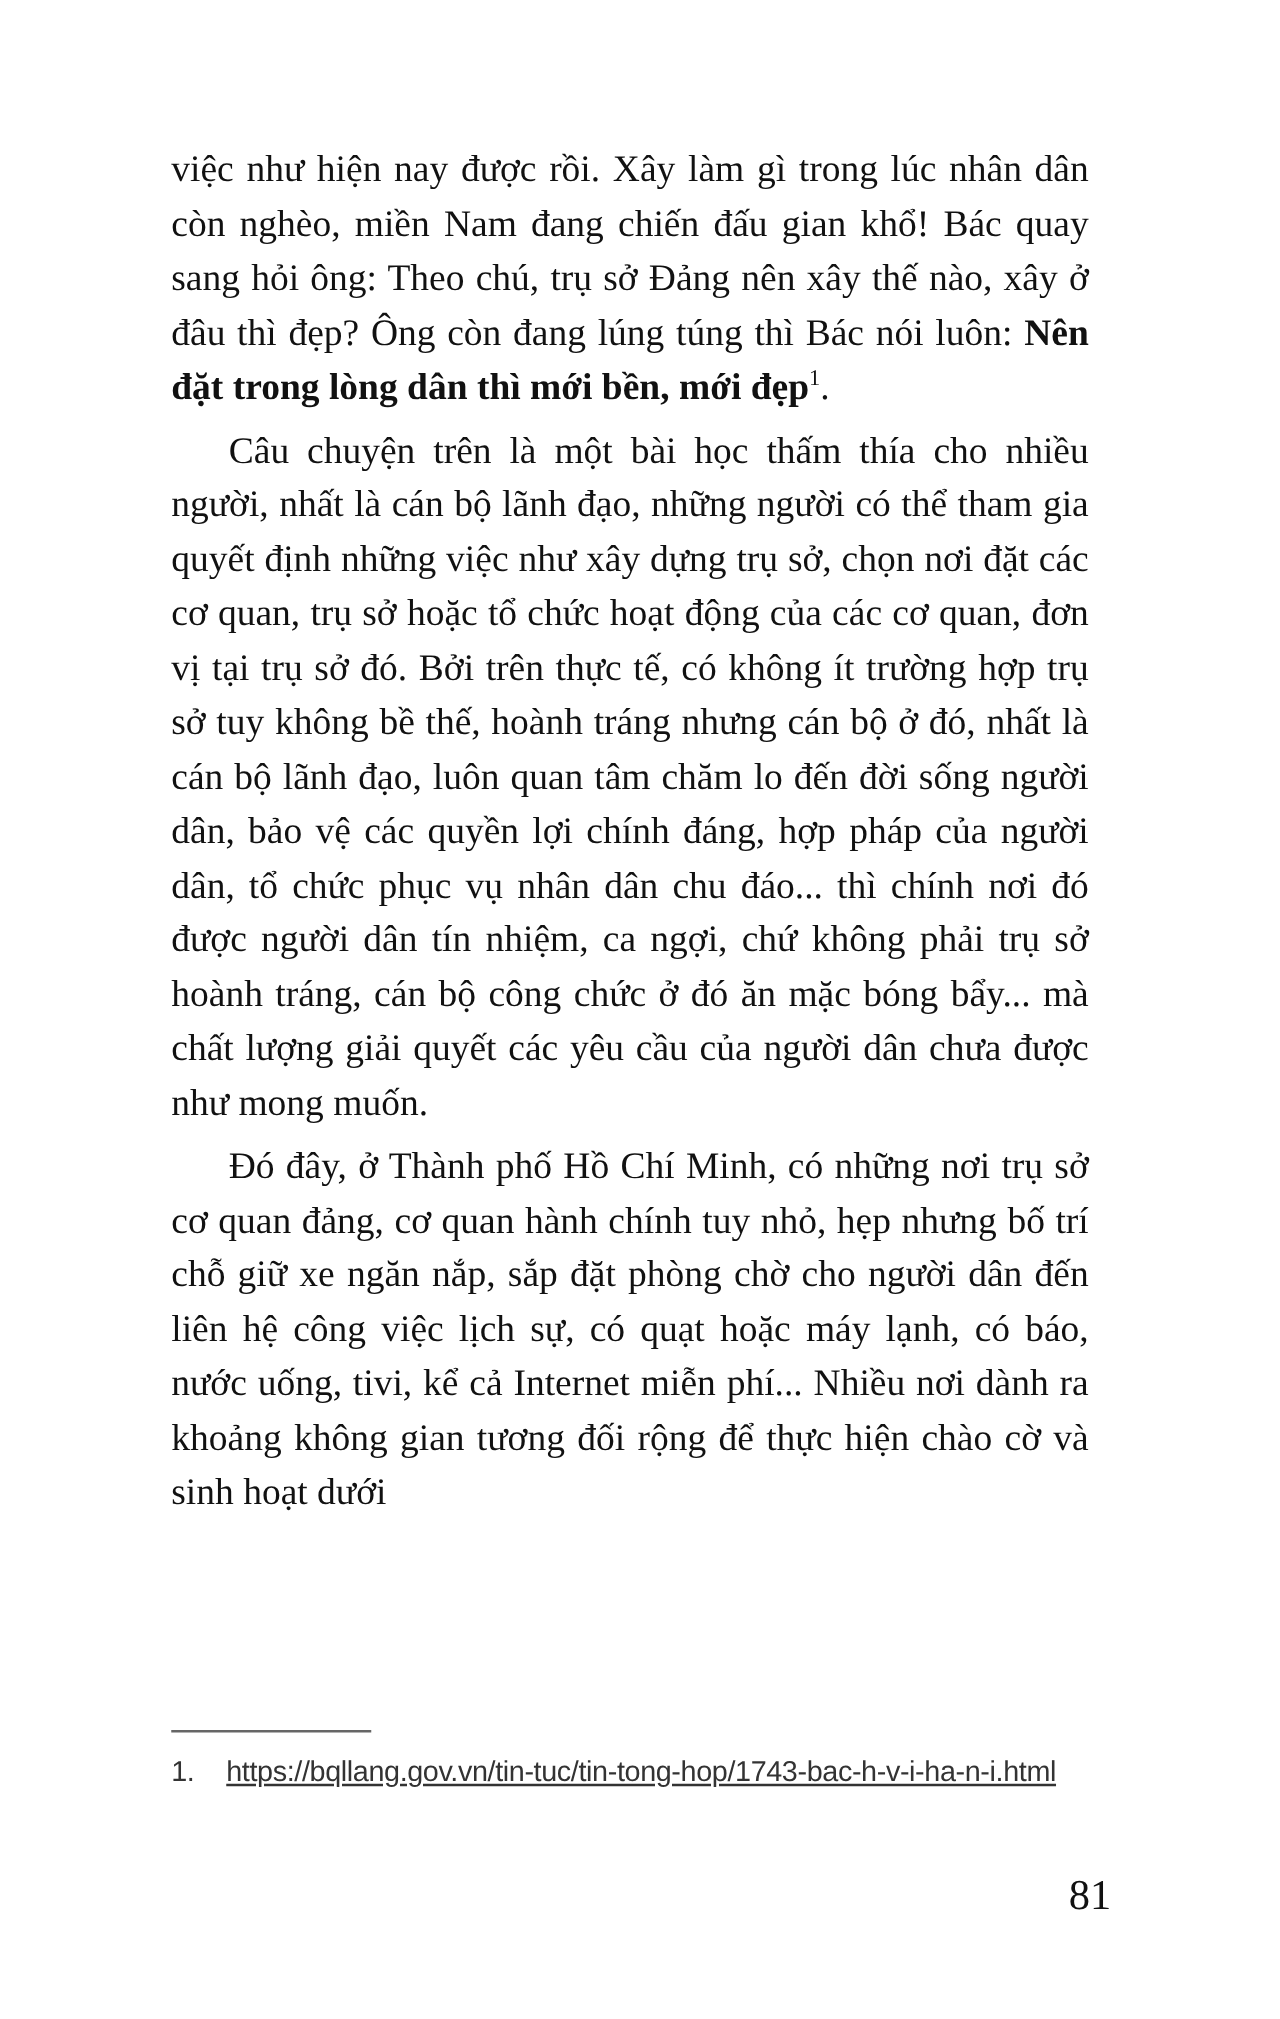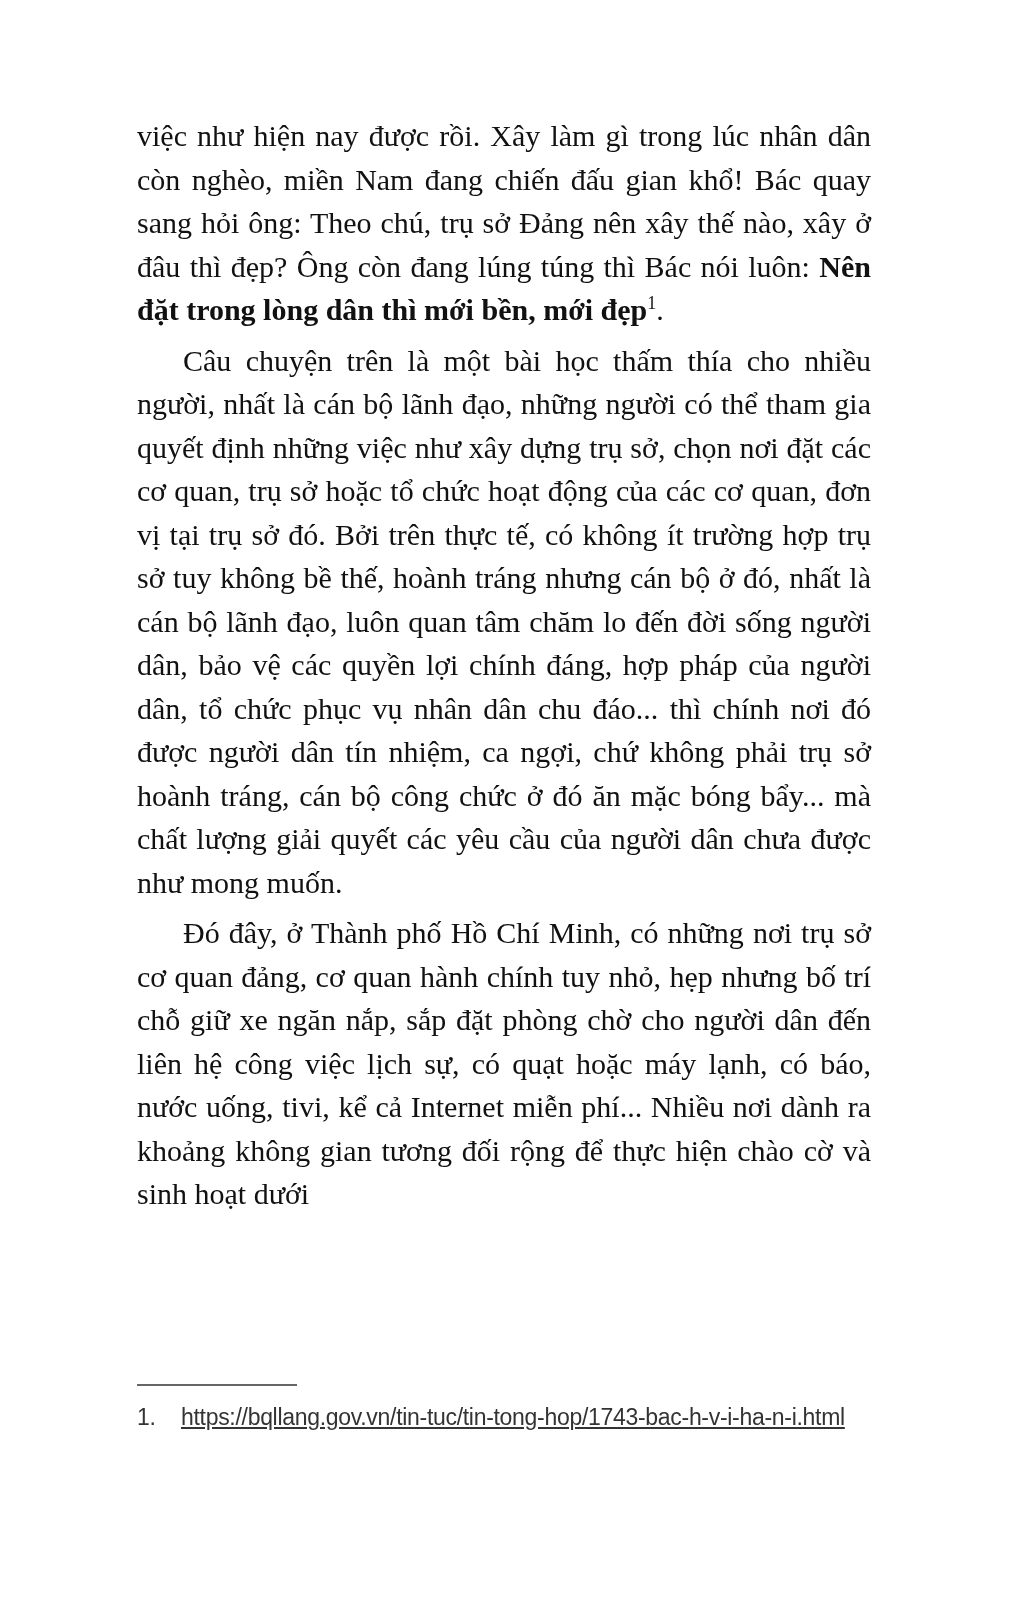--- a/index.html
+++ b/index.html
@@ -100,14 +100,15 @@
   </div>
 
   <div class="footnote">
     <div class="footnote-rule"></div>
     <div class="footnote-line">
       <span class="footnote-marker">1.</span>
       <span class="footnote-url">https://bqllang.gov.vn/tin-tuc/tin-tong-hop/1743-bac-h-v-i-ha-n-i.html</span>
     </div>
   </div>
 
+  <div class="page-number">81</div>
 
 </div>
 
 </body></html>

